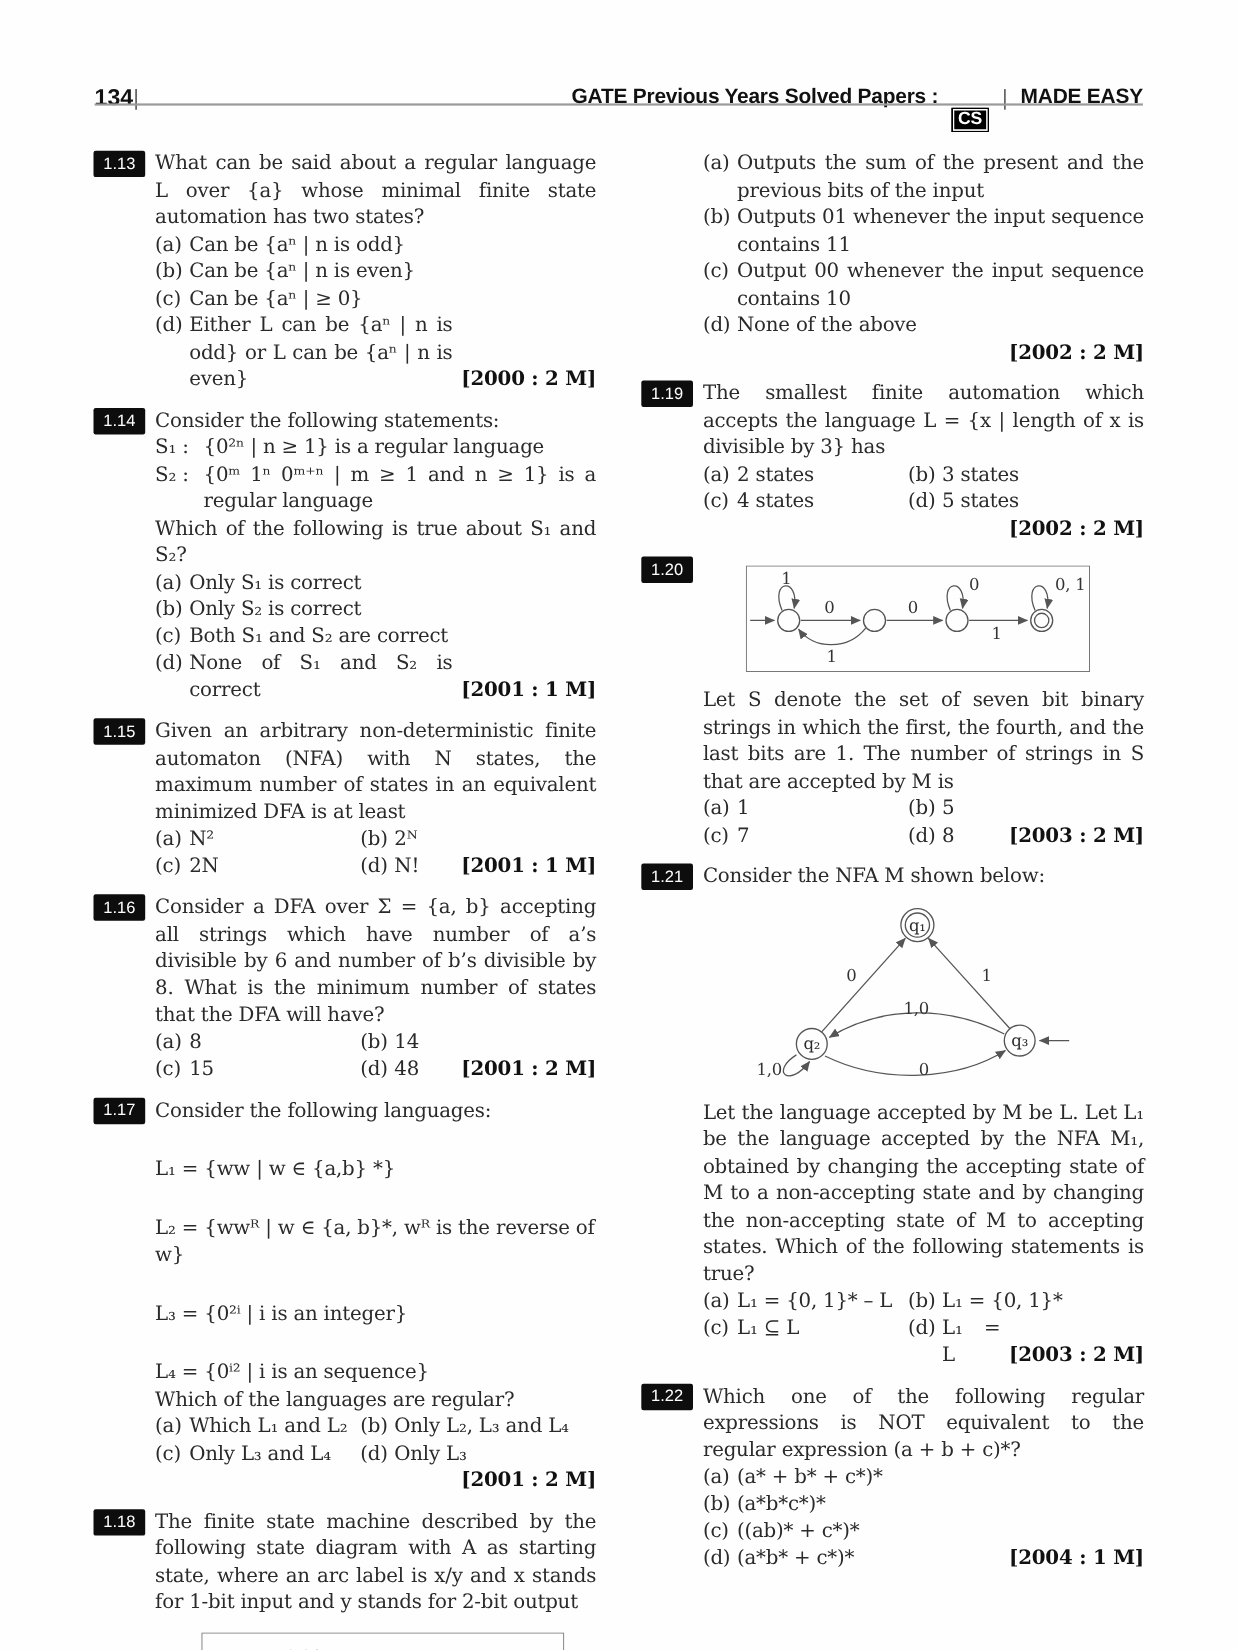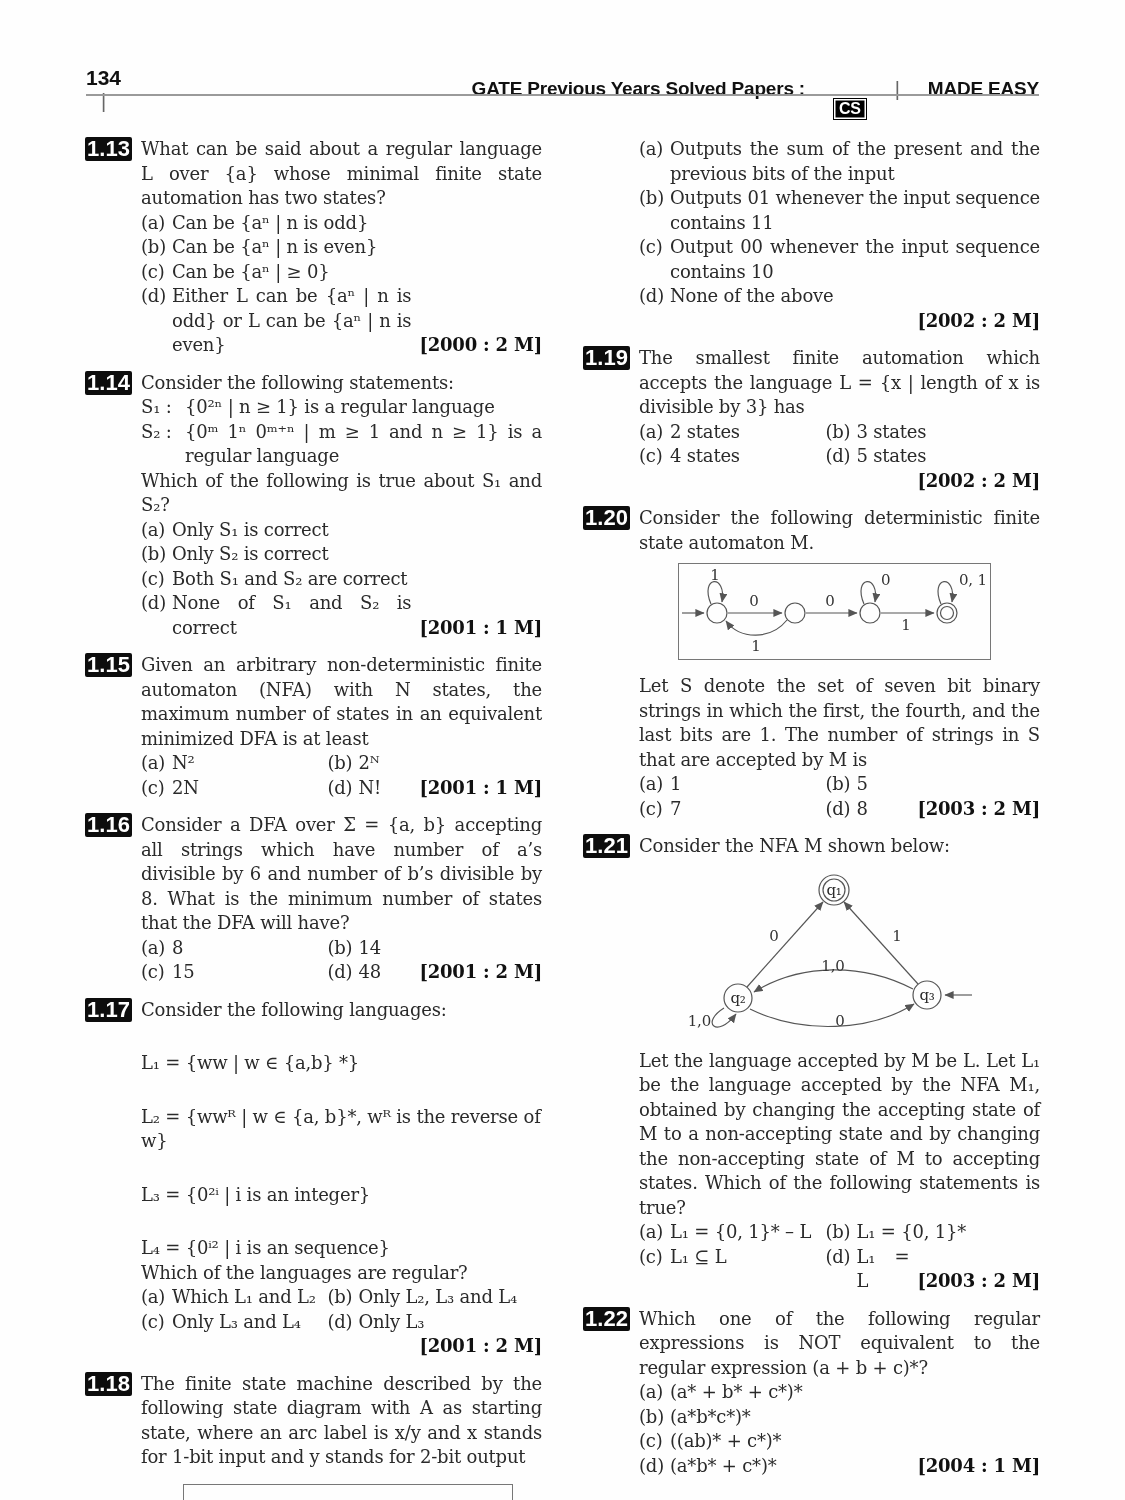--- a/index.html
+++ b/index.html
@@ -1,33 +1,33 @@
 <!DOCTYPE html>
 <html><head>
 <meta charset="utf-8">
 <style>
   html,body{margin:0;padding:0;}
   body{width:1125px;height:1500px;position:relative;background:#fefefe;
        font-family:"DejaVu Serif","DejaVu Sans",serif;color:#2a2a2a;overflow:hidden;}
   .header{position:absolute;top:58px;left:86px;right:86px;display:flex;
           justify-content:space-between;align-items:center;
           font-family:"Liberation Sans",sans-serif;font-weight:bold;color:#111;}
-  .header-left{display:flex;align-items:center;font-size:21px;flex-direction:column;}
-  .header-right{display:flex;align-items:center;gap:28px;font-size:19px;letter-spacing:-0.2px;}
+  .header-left{display:flex;align-items:center;font-size:21px;}
+  .header-right{display:flex;align-items:center;gap:12px;font-size:19px;letter-spacing:-0.2px;}
   .thin-bar{font-weight:normal;color:#666;font-size:20px;}
   .cs-badge{background:#000;color:#fff;padding:1px 5px;font-size:16px;
             box-shadow:inset 0 0 0 1.5px #fff;border:1.5px solid #000;margin-top:40px;}
   .rule{position:absolute;top:94px;left:86px;right:86px;border-top:2.5px solid #9a9a9a;}
   .col{position:absolute;top:137px;width:457px;}
   #col-left{left:85px;}
   #col-right{left:583px;}
   .q{display:flex;gap:9px;margin-bottom:13px;}
   .badge-col{flex:0 0 47px;}
   .badge{background:#0d0d0d;color:#fff;font-family:"Liberation Sans",sans-serif;
-         font-weight:bold;font-size:22px;width:47px;height:24px;display:flex;
+         font-weight:normal;font-size:15px;width:47px;height:24px;display:flex;
          align-items:center;justify-content:center;border-radius:2px;}
   .qbody{flex:1;font-size:18px;line-height:24.5px;letter-spacing:-0.2px;min-width:0;}
   .p{text-align:justify;}
   .fm{text-align:left;margin-top:29px;}
   .frow{display:flex;}
   .flbl{flex:0 0 44px;}
   .ftxt{flex:1;text-align:justify;}
   .orow{display:flex;}
   .olbl{flex:0 0 31px;}
   .otxt{flex:1;text-align:justify;}
@@ -304,21 +304,20 @@
           </span>
         </div>
         <div class="marksrow"><span class="marks">[2002 : 2 M]</span></div>
       </div>
     </div>
     <div class="q">
       <div class="badge-col">
         <div class="badge">1.20</div>
       </div>
       <div class="qbody">
-        <div class="p">Consider the following deterministic finite state automaton M.</div>
         <div class="diagwrap">
           <svg id="svg-dfa120" width="313" height="97" viewBox="0 0 313 97">
     <defs>
       <marker id="arB" markerWidth="9" markerHeight="8" refX="7.5" refY="3.5" orient="auto">
         <path d="M0,0 L8,3.5 L0,7 Z" fill="#555"></path>
       </marker>
     </defs>
     <rect class="bx" x="0.5" y="0.5" width="312" height="96"></rect>
     <line class="ln" x1="4" y1="50" x2="26" y2="50" marker-end="url(#arB)"></line>
     <circle class="st-c" cx="39" cy="50" r="10"></circle>

